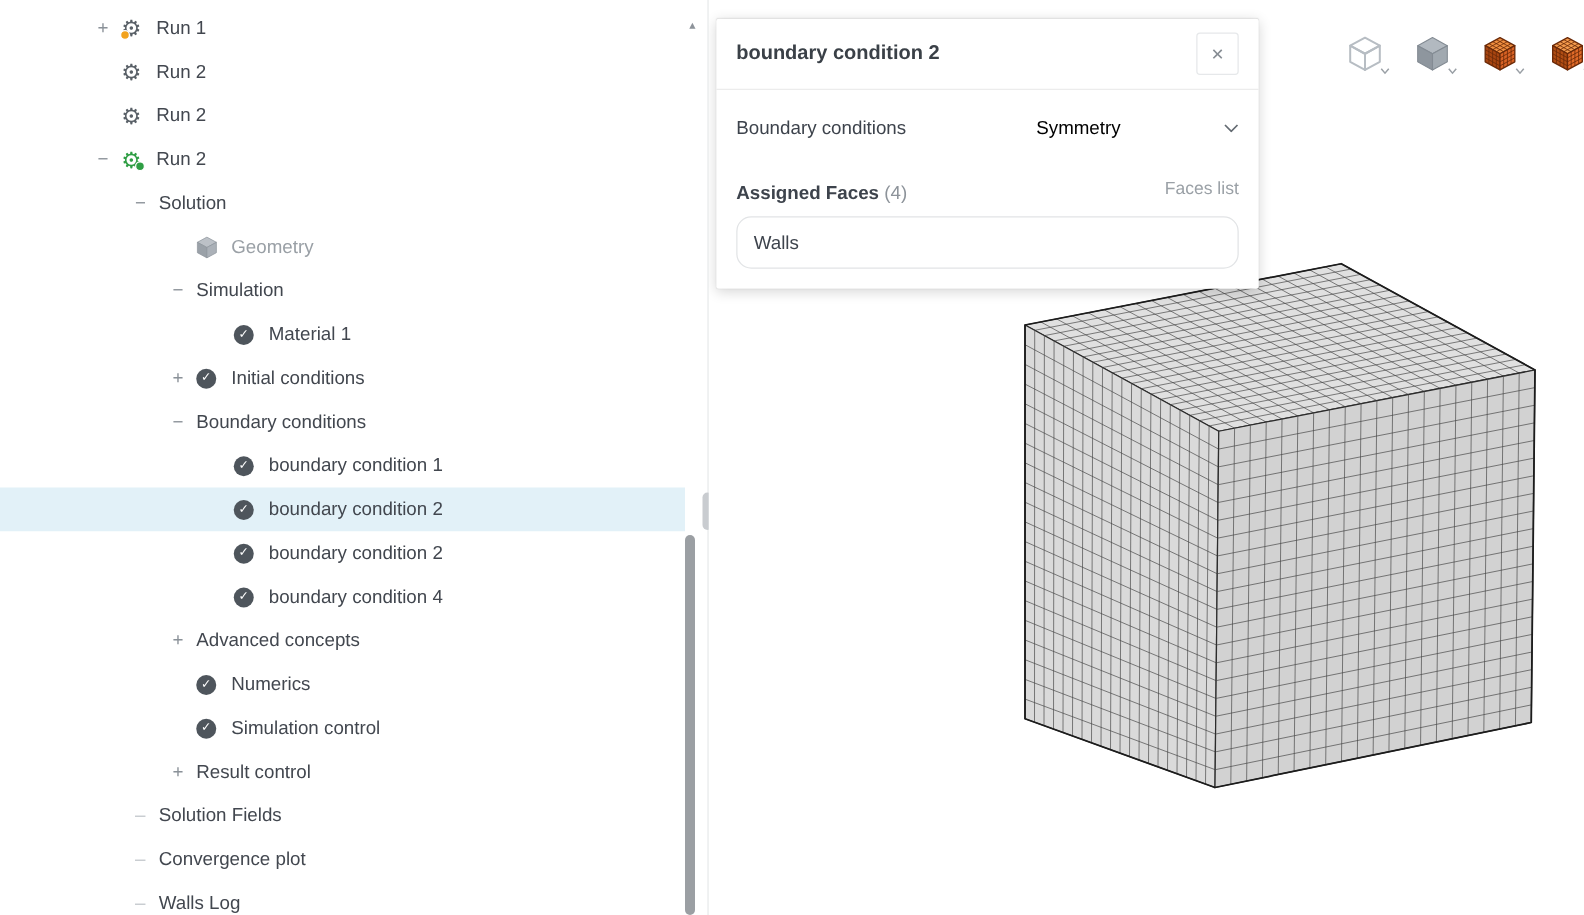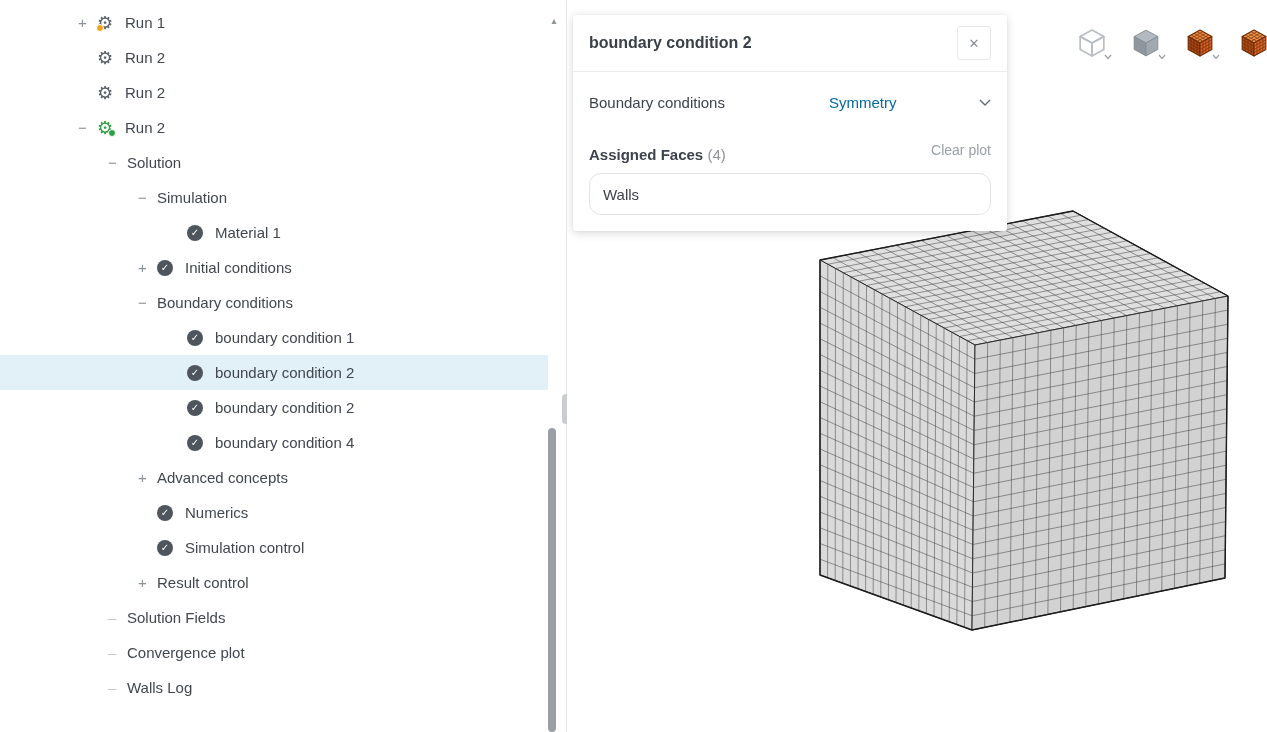--- a/index.html
+++ b/index.html
@@ -49,21 +49,21 @@
            border-radius:2px; box-shadow:0 2px 10px rgba(0,0,0,.16), 0 0 1px rgba(0,0,0,.12); }
   .panel-header { display:flex; align-items:center; justify-content:space-between;
                   padding:11px 16px; border-bottom:1px solid #ececec; }
   .panel-title { margin:0; font-size:16px; font-weight:700; color:#3a4047; }
   .close-btn { width:34px; height:34px; border:1px solid #e6e8ea; background:#fff; border-radius:3px;
                color:#878d94; font-size:13px; line-height:1; cursor:pointer;
                display:flex; align-items:center; justify-content:center; }
   .panel-row { display:flex; align-items:center; justify-content:space-between; padding:22px 16px 0; }
   .field-label { font-size:15px; color:#3d434c; }
   .dropdown { display:flex; align-items:center; justify-content:space-between; width:162px; cursor:pointer; }
-  .dd-value { font-size:15px; color:#0369a1; }
+  .dd-value { font-size:15px; color:#000000; }
   .panel-row2 { display:flex; align-items:center; justify-content:space-between; padding:26px 16px 0; }
   .faces-label { font-size:15px; color:#3d434c;margin-top:9px; }
   .faces-label b { font-weight:700; }
   .faces-label .count { color:#8d939a; font-weight:400; }
   .clear-link { font-size:14px; color:#9aa0a6; text-decoration:none; cursor:pointer; }
   .faces-list { margin:10px 16px 16px; border:1px solid #e2e4e6; border-radius:12px; }
   .face-item { height:40px; display:flex; align-items:center; padding:0 13px; font-size:15px; color:#3d434c; cursor:pointer; }
 </style>
 </head>
 <body>
@@ -98,20 +98,31 @@
           <span class="exp minus">−</span>
           <span class="node-icon">
             <span class="gear green">⚙</span>
             <i class="badge ok"></i>
           </span>
           <span class="lbl">Run 2</span>
         </div>
         <div class="tree-row" style="padding-left: 108px;">
           <span class="exp minus">−</span>
           <span class="lbl">Solution</span>
+        </div>
+        <div class="tree-row" style="padding-left: 138px;">
+          <span class="exp none"></span>
+          <span class="node-icon">
+            <svg width="17" height="18" viewBox="0 0 24 26">
+              <polygon points="1.00,7.00 12.00,1.00 23.00,7.00 12.00,13.00" fill="#bcc1c7" stroke="#8d949b" stroke-width="0.8" stroke-linejoin="round"></polygon>
+              <polygon points="1.00,7.00 12.00,13.00 12.00,25.00 1.00,19.00" fill="#9aa1a8" stroke="#8d949b" stroke-width="0.8" stroke-linejoin="round"></polygon>
+              <polygon points="12.00,13.00 23.00,7.00 23.00,19.00 12.00,25.00" fill="#abb1b8" stroke="#8d949b" stroke-width="0.8" stroke-linejoin="round"></polygon>
+            </svg>
+          </span>
+          <span class="lbl muted">Geometry</span>
         </div>
         <div class="tree-row" style="padding-left: 138px;">
           <span class="exp minus">−</span>
           <span class="lbl">Simulation</span>
         </div>
         <div class="tree-row" style="padding-left: 168px;">
           <span class="exp none"></span>
           <span class="node-icon">
             <span class="chk">✓</span>
           </span>
@@ -418,21 +429,21 @@
         <span class="field-label">Boundary conditions</span>
         <div class="dropdown">
           <span class="dd-value">Symmetry</span>
           <svg class="chev" width="12" height="7" viewBox="0 0 12 7">
             <path d="M1 1 L6 6 L11 1" fill="none" stroke="#646b72" stroke-width="1.4"></path>
           </svg>
         </div>
       </div>
       <div class="panel-row2">
         <span class="faces-label"><b>Assigned Faces</b> <span class="count">(4)</span></span>
-        <a class="clear-link">Clear plot</a>
+        <a class="clear-link">Faces list</a>
       </div>
       <div class="faces-list">
         <div class="face-item">Walls</div>
       </div>
     </section>
 
   </main>
 </div>
 
 </body></html>

